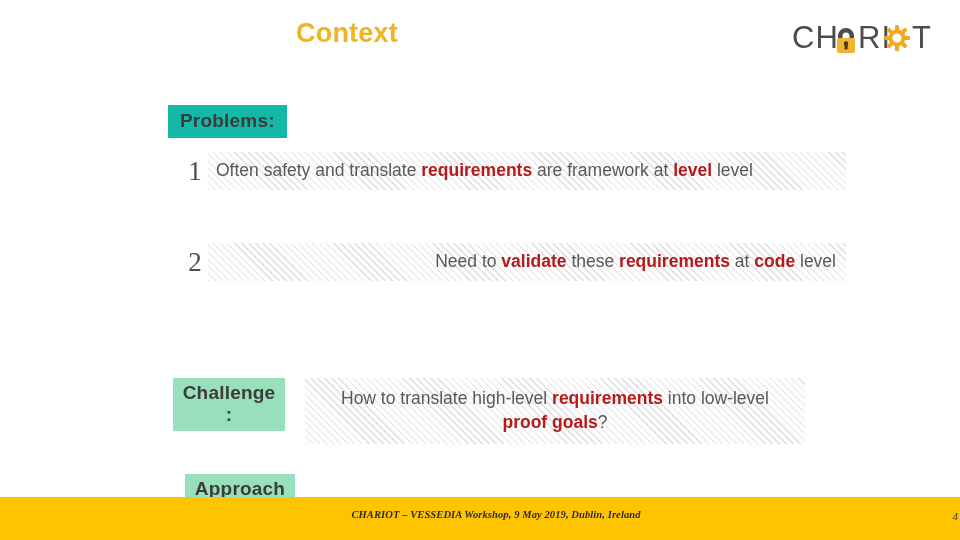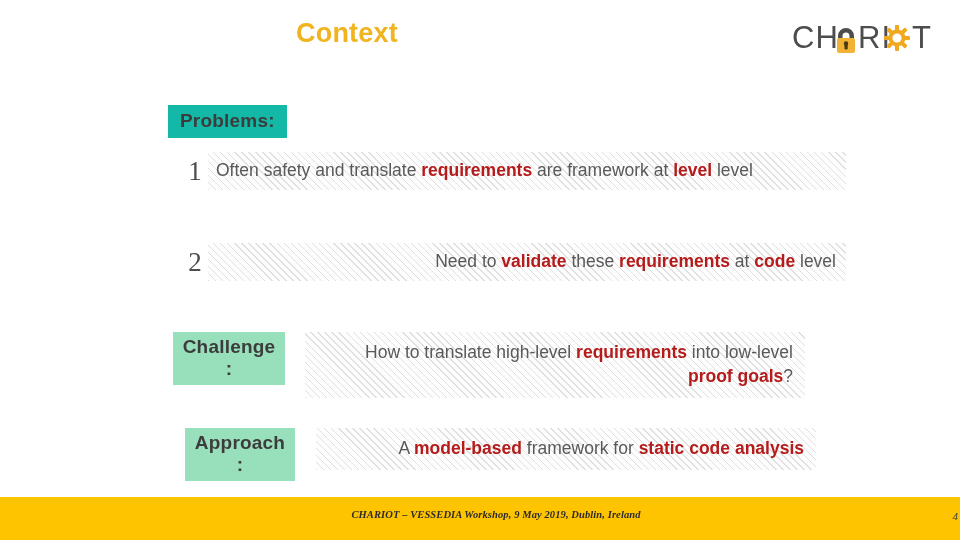--- a/index.html
+++ b/index.html
@@ -120,20 +120,21 @@
   #item-1 .item-text { width: 620px; }
 
   #item-2 { left: 182px; top: 243px; width: 690px; }
   #item-2 .item-text { width: 620px; text-align: right; }
 
   
   .cta-row {
     position: absolute;
     display: flex;
     align-items: flex-start;
+    margin-top: 46px;
   }
   .cta-tag-wrap {
     width: 122px;
     flex: 0 0 122px;
     text-align: center;
   }
   .cta-tag {
     display: inline-block;
     background: #98dfbc;
     color: #3c3c3c;
@@ -143,21 +144,21 @@
     line-height: 1.15;
     white-space: normal;
     text-align: center;
     letter-spacing: 0.2px;
   }
   .cta-text {
     margin-left: 15px;
     color: #595959;
     font-size: 17.5px;
     line-height: 1.38;
-    text-align: right;
+    text-align: center;
     padding: 8px 12px 10px 12px;
     font-family: "Liberation Sans", sans-serif;
   }
   .cta-text b { color: #b51b1b; font-weight: bold; }
 
   #row-challenge { left: 168px; top: 332px; width: 700px; }
   #row-challenge .cta-text { width: 476px; }
 
   #row-approach { left: 179px; top: 428px; width: 700px; }
   #row-approach .cta-text { width: 476px; }
@@ -249,21 +250,20 @@
     <div class="cta-tag-wrap">
       <span class="cta-tag">Challenge<br>:</span>
     </div>
     <div class="cta-text hatch"><span>How to translate high-level </span><b>requirements</b><span> into low-level </span><b>proof goals</b><span>?</span></div>
   </div>
 
   <div class="cta-row" id="row-approach">
     <div class="cta-tag-wrap">
       <span class="cta-tag">Approach<br>:</span>
     </div>
-    <div class="cta-text hatch"><span>A </span><b>model-based</b><span> framework for </span><b>static code analysis</b></div>
   </div>
 
   <div class="footer-bar">
     <div class="footer-text">CHARIOT – VESSEDIA Workshop, 9 May 2019, Dublin, Ireland</div>
     <div class="footer-page">4</div>
   </div>
 
 </div>
 
 </body></html>

